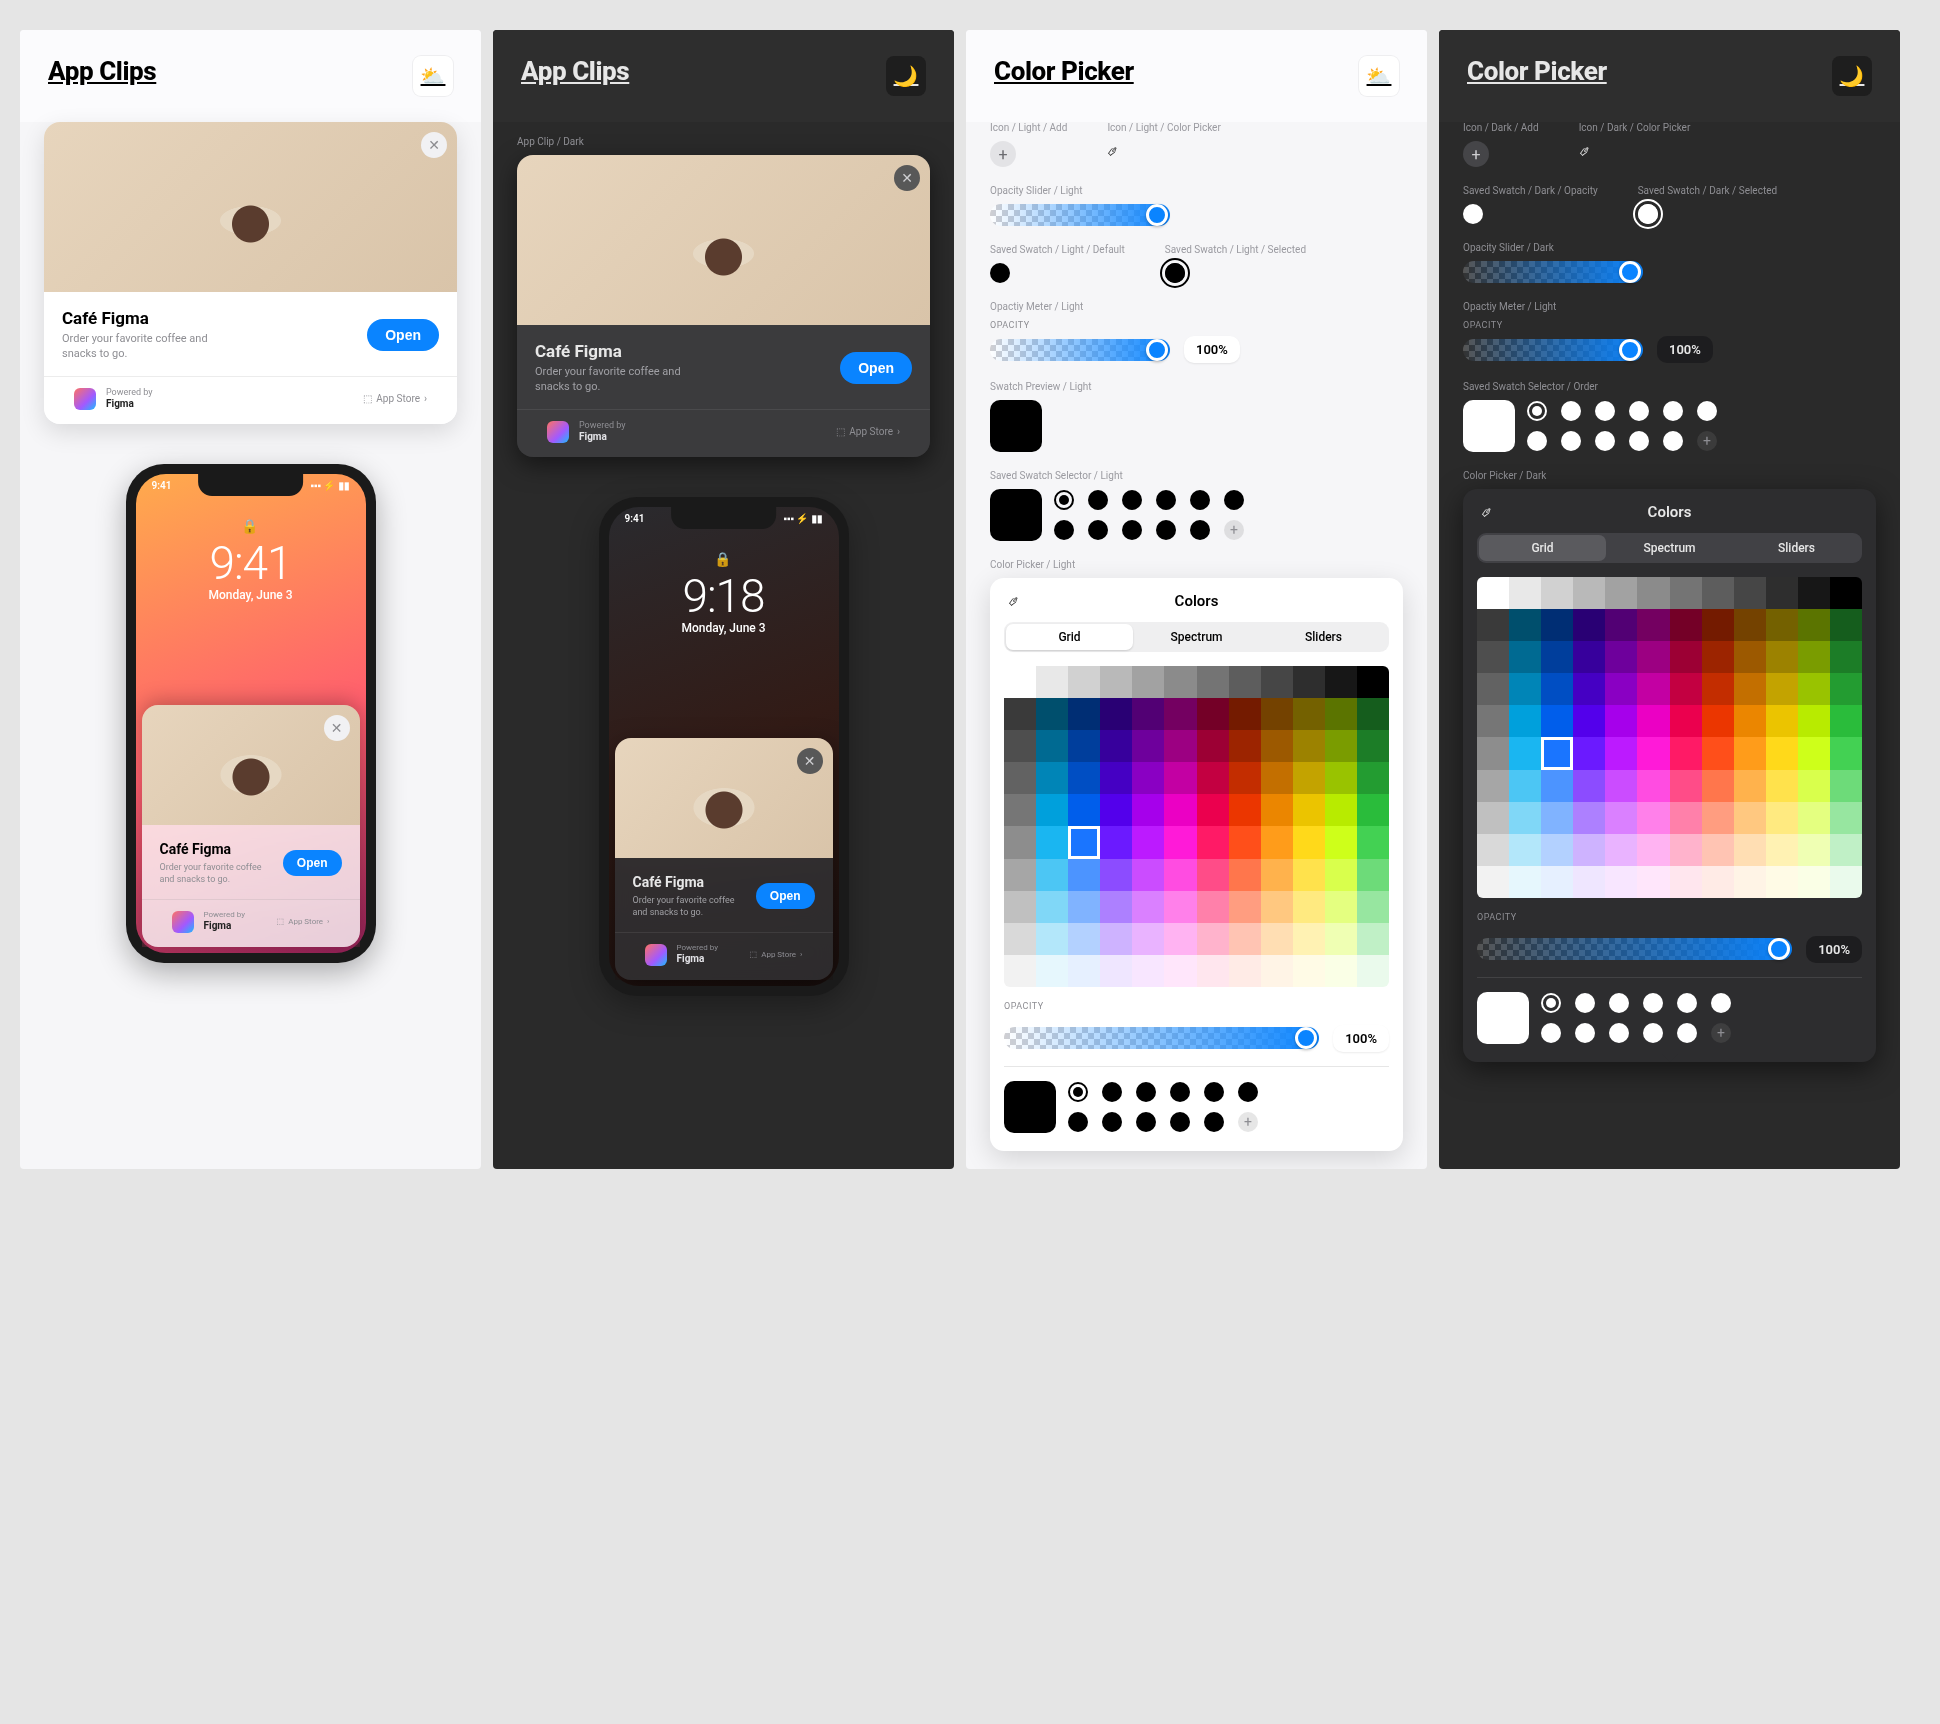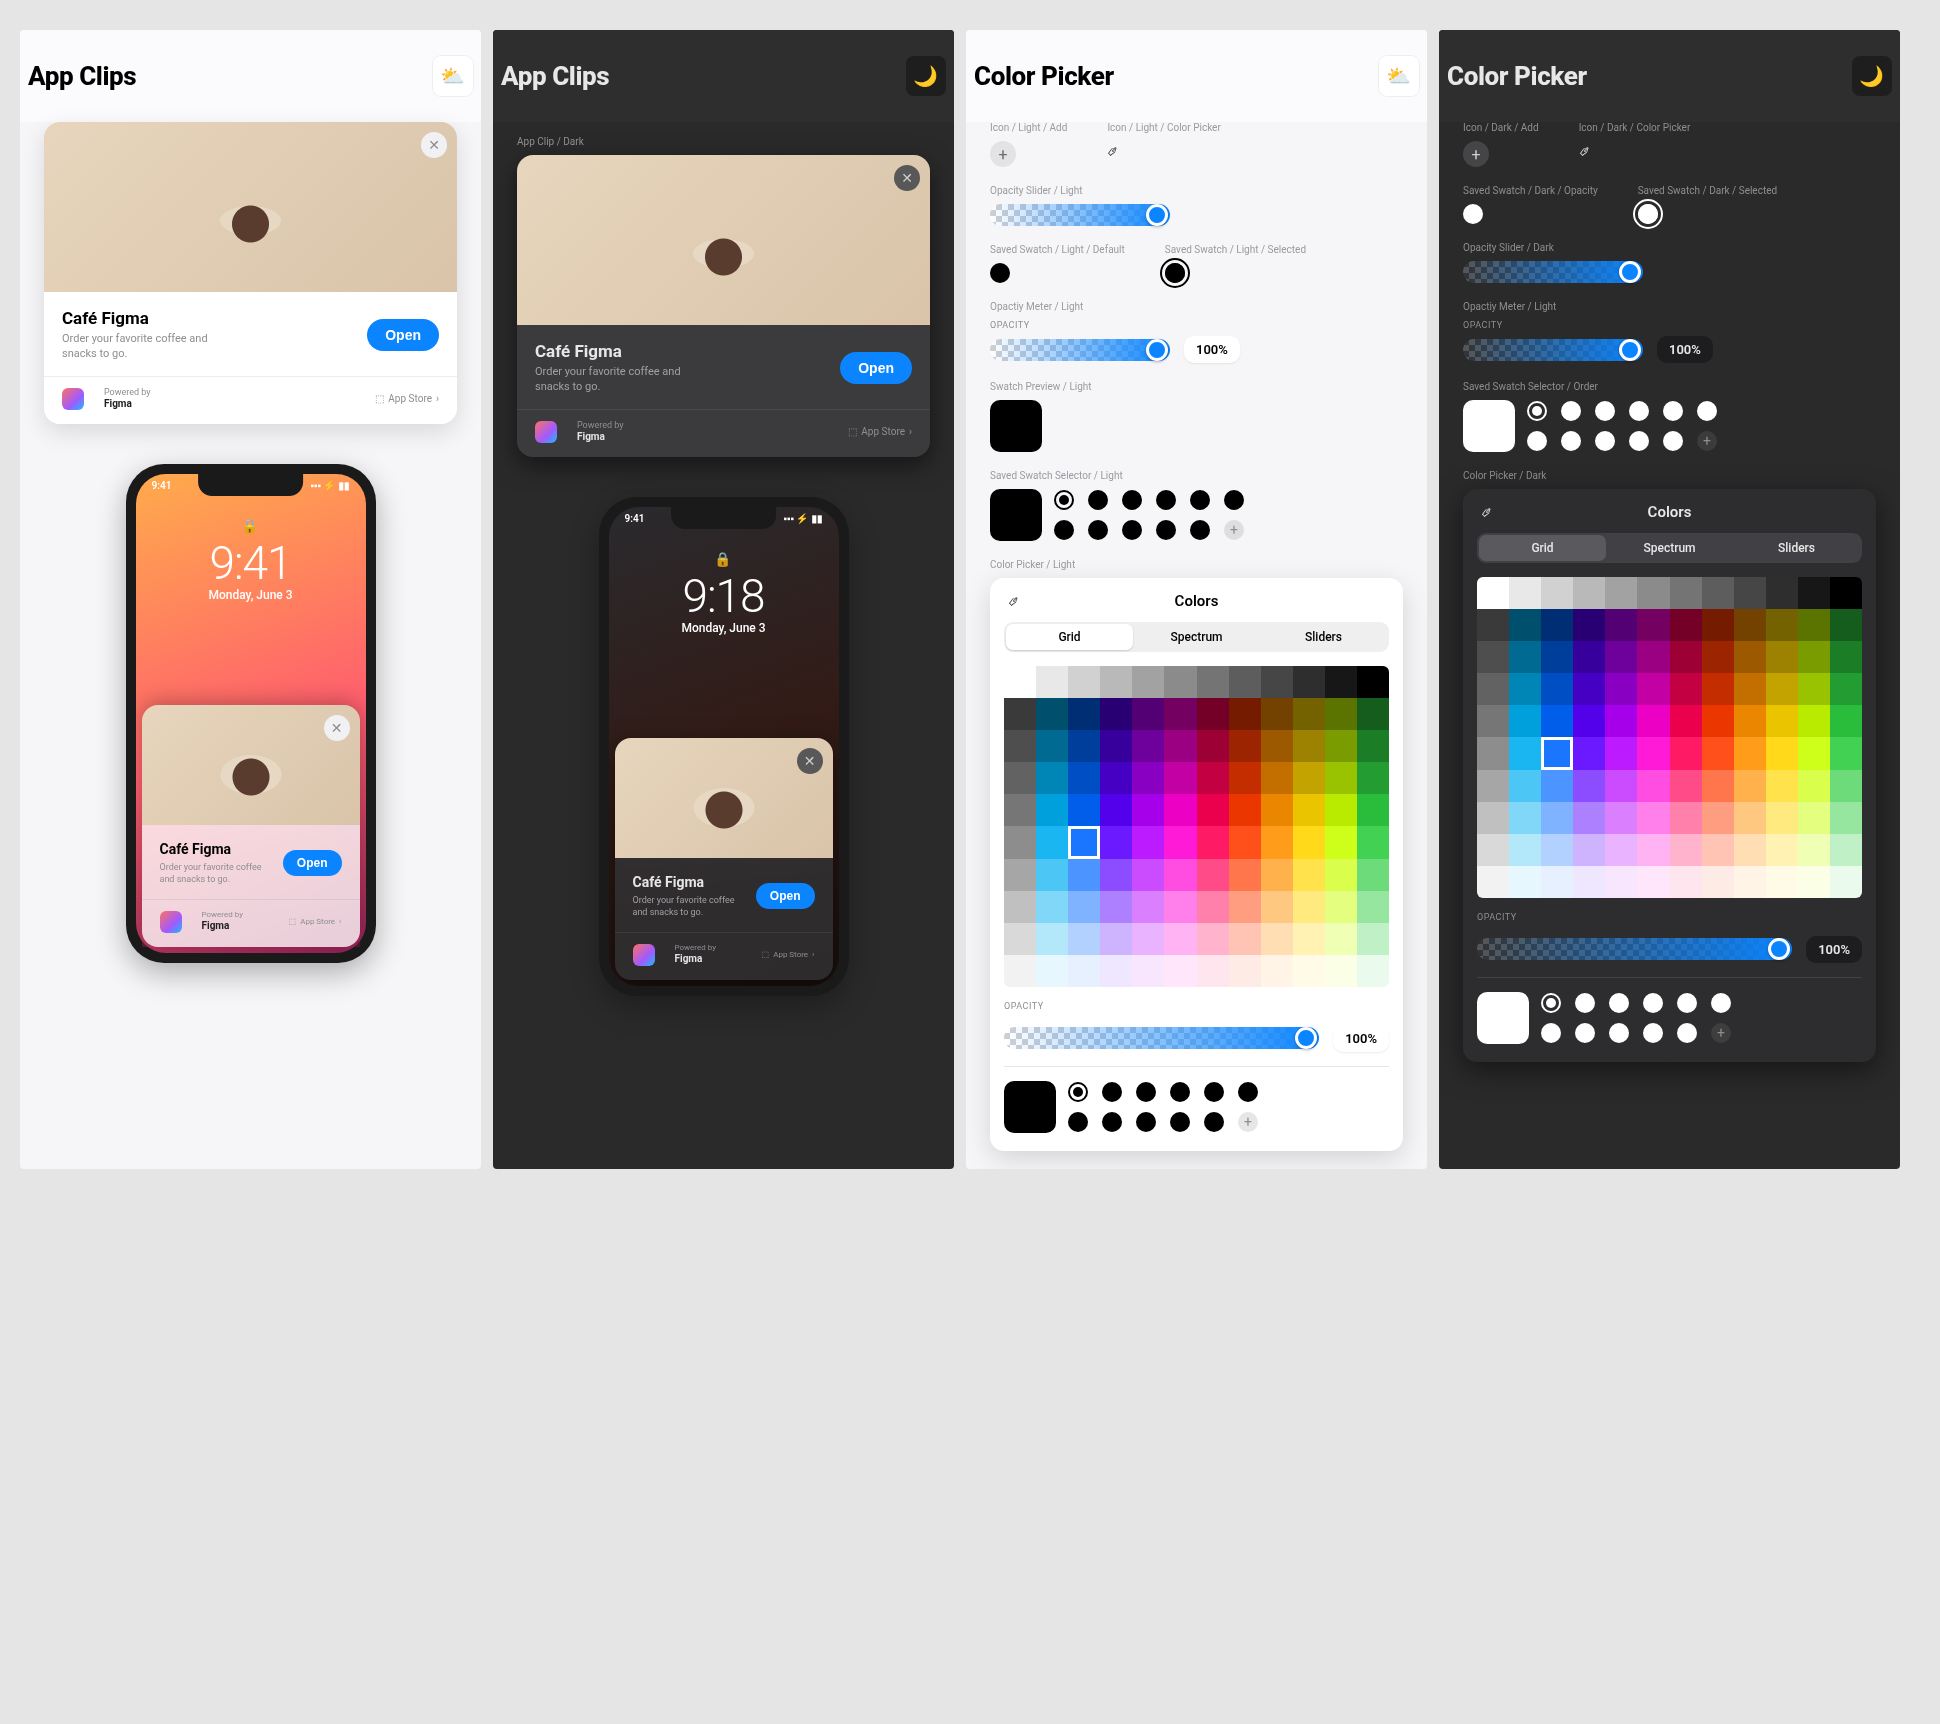--- a/index.html
+++ b/index.html
@@ -17,22 +17,23 @@
       flex: 1;
       min-width: 0;
       border-radius: 4px;
       overflow: hidden;
     }
     .panel.light { background: #f6f6f8; }
     .panel.dark  { background: #2a2a2a; color: #e7e7e7; }
 
     
     .panel-header {
-      display: flex; align-items: center; justify-content: space-between;
-      padding: 26px 8px;
+      display: flex; align-items: flex-start; justify-content: space-between;
+      padding: 26px 28px;
+      text-decoration: underline;
     }
     .panel.light .panel-header { background: #fbfbfd; }
     .panel.dark  .panel-header { background: #2e2e2e; }
     .panel-title {
       font-size: 26px; font-weight: 800; letter-spacing: -0.4px;
     }
     .theme-badge {
       width: 40px; height: 40px; border-radius: 8px;
       display: flex; align-items: center; justify-content: center; font-size: 20px;
     }
@@ -68,21 +69,21 @@
     .panel.light .clip-main { background: #fff; }
     .panel.dark  .clip-main { background: #3b3b3d; }
     .clip-text h3 { font-size: 17px; font-weight: 700; margin-bottom: 4px; }
     .clip-text p  { font-size: 11px; color: #8e8e93; line-height: 1.35; max-width: 180px; }
     .panel.dark .clip-text p { color: #a0a0a5; }
     .clip-open {
       margin-left: auto; background: #0a84ff; color: #fff; font-size: 14px; font-weight: 600;
       border: none; border-radius: 20px; padding: 8px 18px; cursor: pointer; align-self: center;
     }
     .clip-foot {
-      padding: 10px 18px 14px; display: flex; align-items: center; gap: 20px;
+      padding: 10px 30px 14px; display: flex; align-items: center; gap: 10px;
       border-top: 1px solid rgba(128,128,128,0.15);
     }
     .panel.light .clip-foot { background: #fff; }
     .panel.dark  .clip-foot { background: #3b3b3d; border-top-color: rgba(255,255,255,0.08); }
     .app-icon {
       width: 22px; height: 22px; border-radius: 6px; flex-shrink: 0;
       background: linear-gradient(135deg, #ff7262, #a259ff 60%, #1abcfe);
     }
     .powered { font-size: 9px; line-height: 1.25; color: #8e8e93; }
     .powered strong { display: block; font-size: 10px; color: inherit; }

